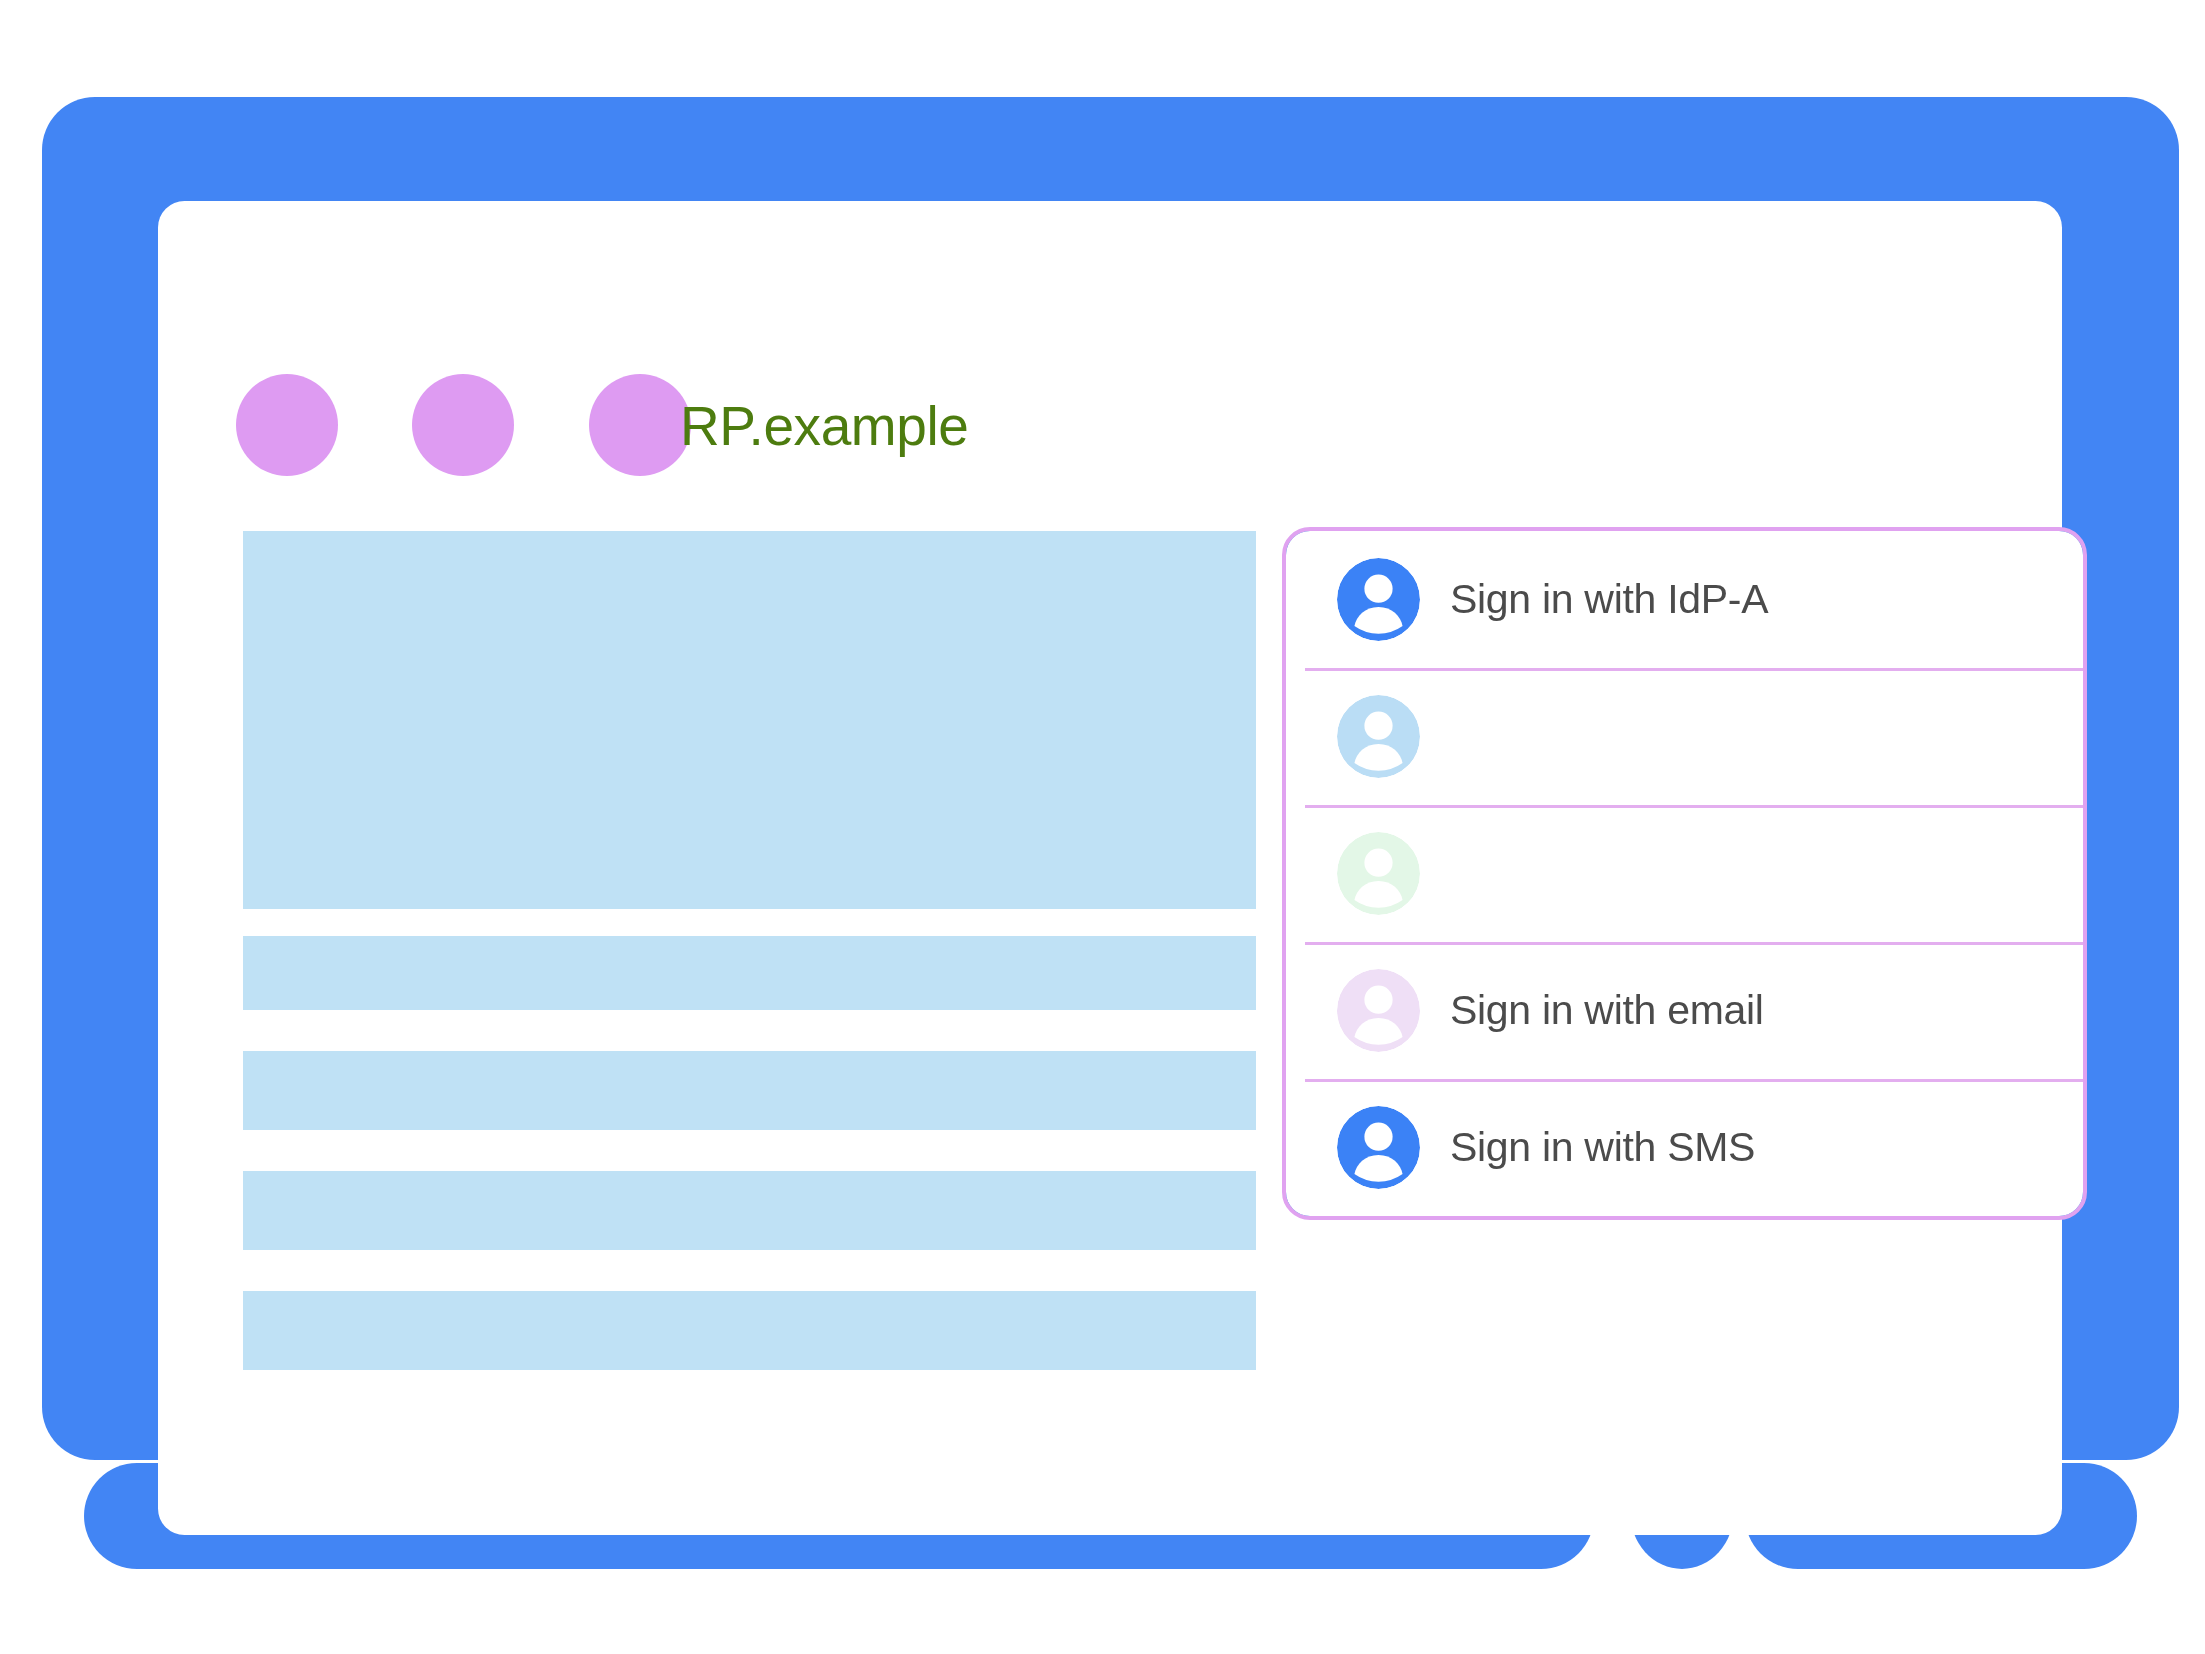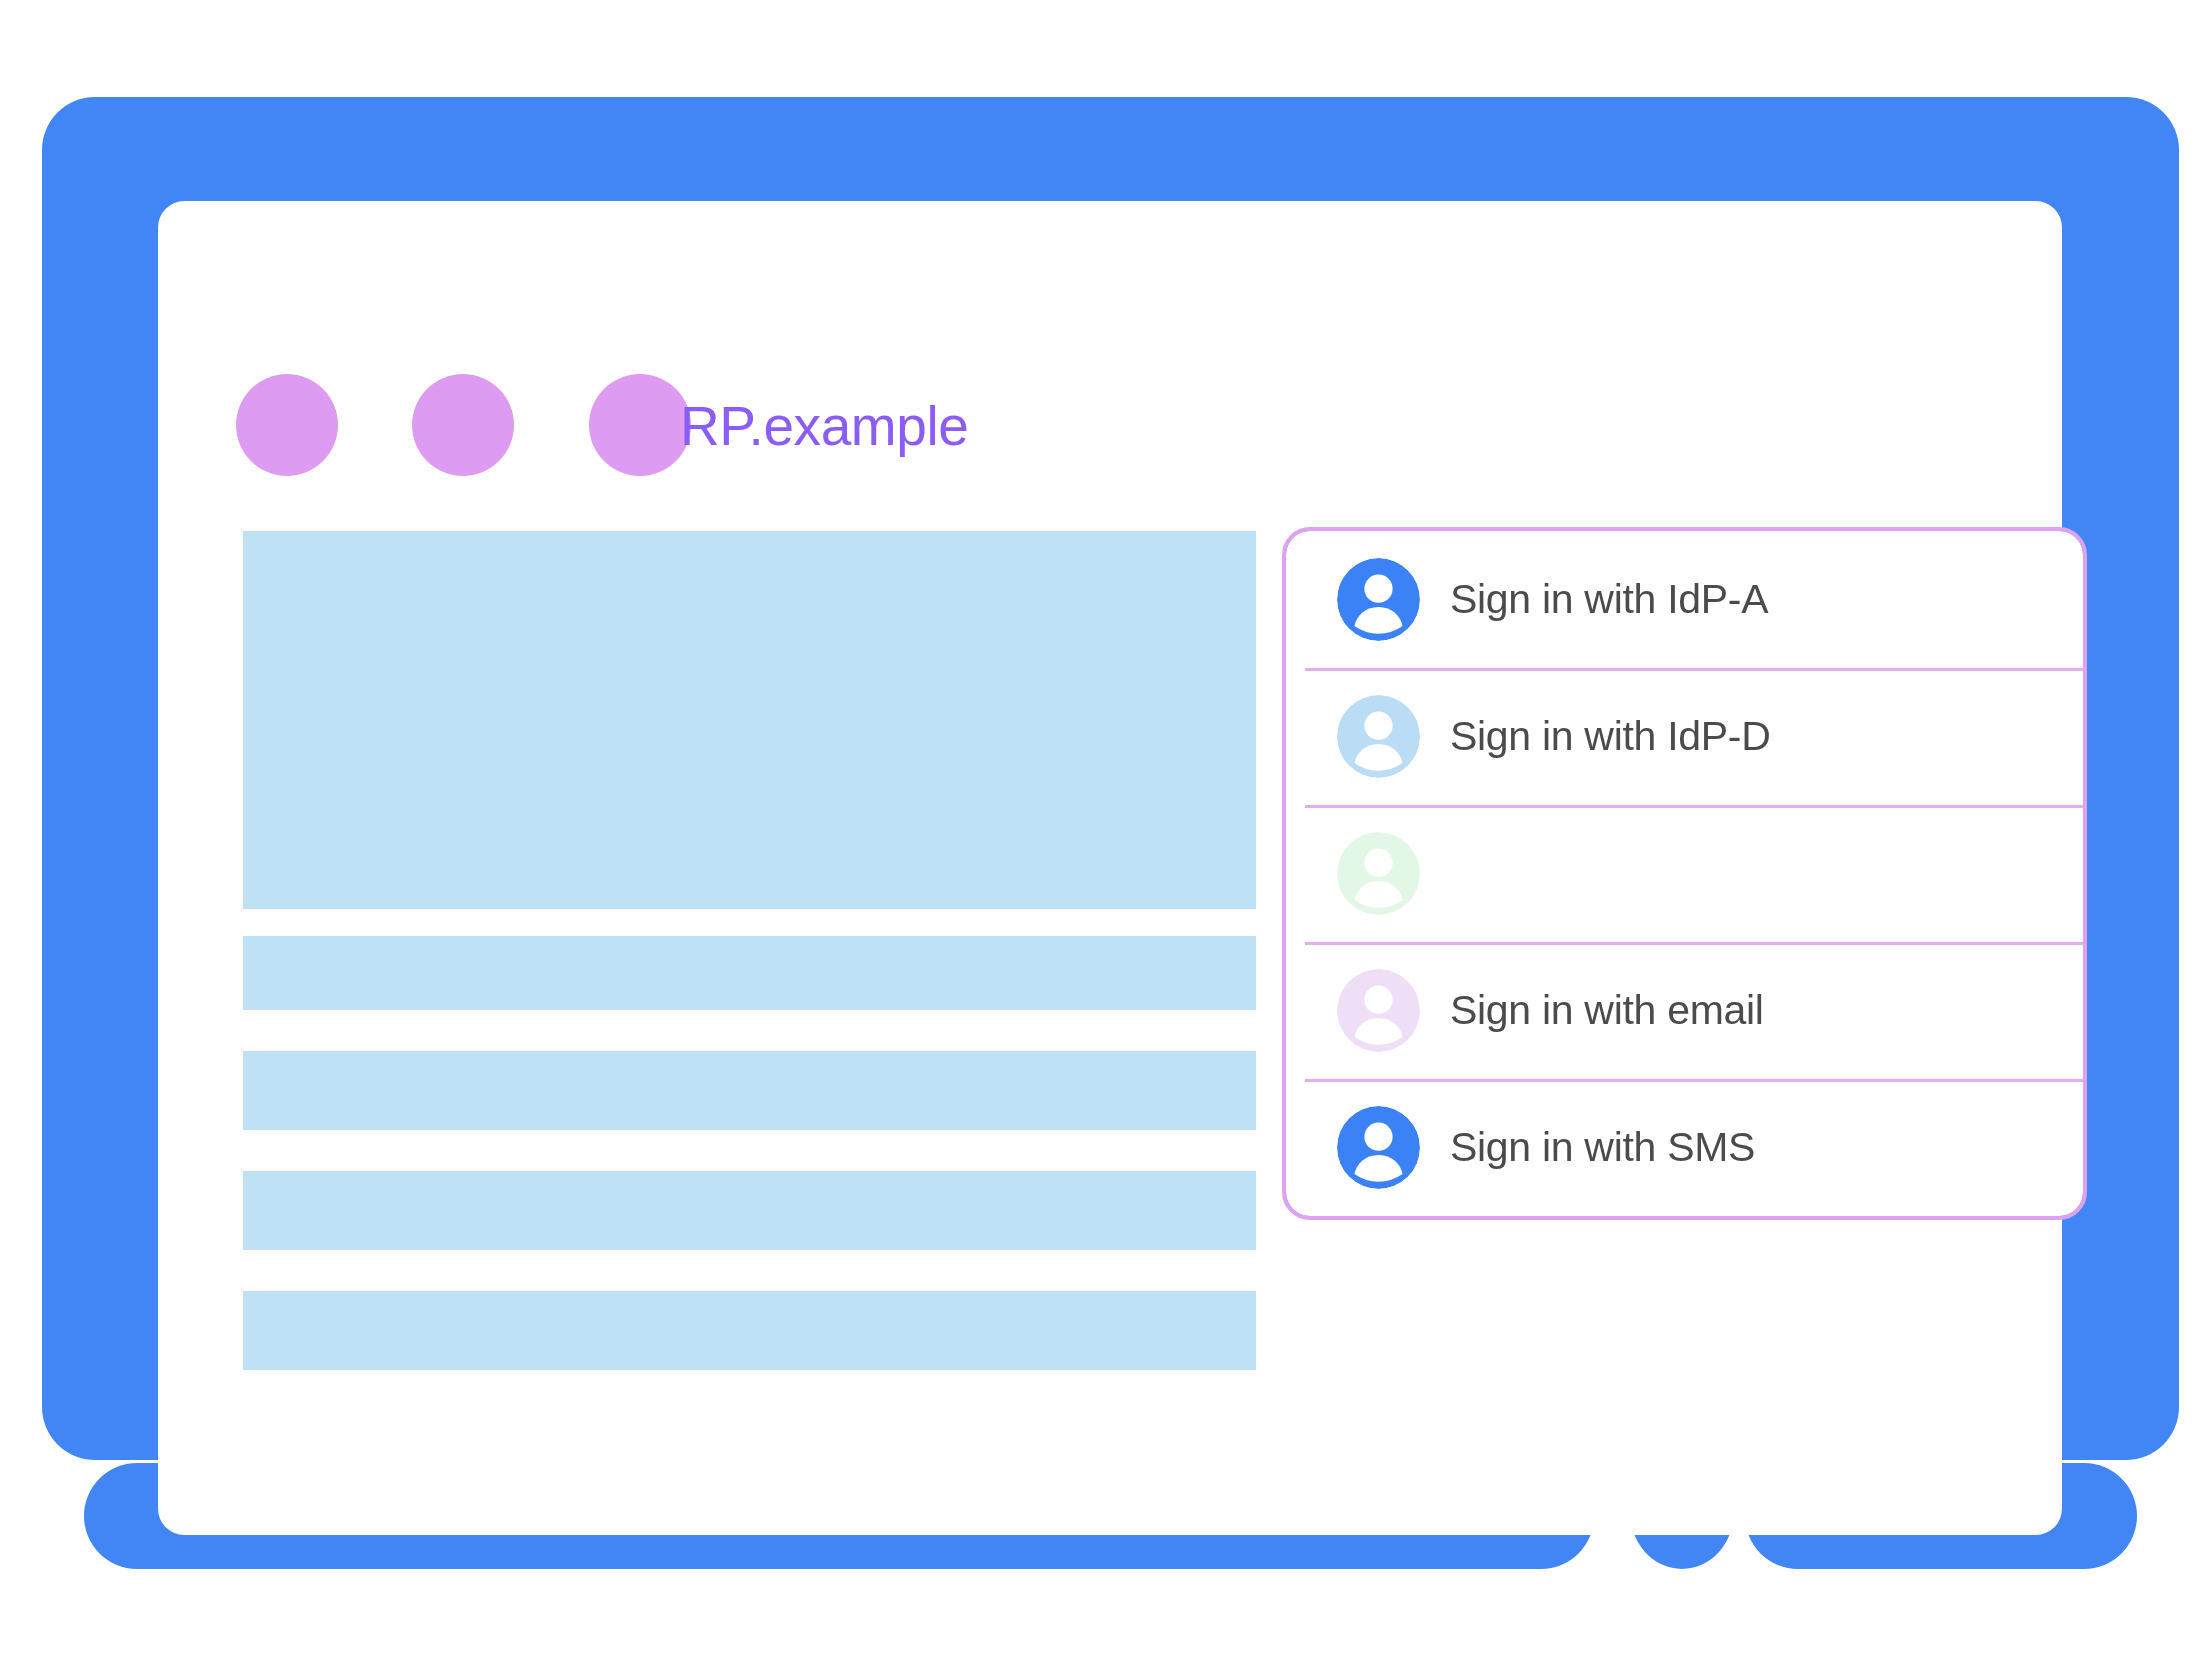--- a/index.html
+++ b/index.html
@@ -94,21 +94,21 @@
   .window-dot.d1 { left: 78px; }
   .window-dot.d2 { left: 254px; }
   .window-dot.d3 { left: 431px; }
 
   .window-title {
     position: absolute;
     left: 522px;
     top: 187px;
     font-size: 55px;
     line-height: 76px;
-    color: #8b5cf6;
+    color: #4d7c0f;
     white-space: nowrap;
     letter-spacing: -0.4px;
   }
 
   
   .content-col {
     position: absolute;
     left: 85px;
     top: 330px;
     width: 1013px;
@@ -216,21 +216,20 @@
             <span class="signin-label">Sign in with IdP-A</span>
           </div>
           <div class="signin-row">
             <span class="avatar">
               <svg viewBox="0 0 100 100" xmlns="http://www.w3.org/2000/svg">
                 <circle cx="50" cy="50" r="50" fill="#BADDF5"></circle>
                 <circle cx="50" cy="37" r="17" fill="#ffffff"></circle>
                 <path d="M50 59c-16 0-27 11-29 23a50 50 0 0 0 58 0c-2-12-13-23-29-23z" fill="#ffffff"></path>
               </svg>
             </span>
-            <span class="signin-label">Sign in with IdP-D</span>
           </div>
           <div class="signin-row">
             <span class="avatar">
               <svg viewBox="0 0 100 100" xmlns="http://www.w3.org/2000/svg">
                 <circle cx="50" cy="50" r="50" fill="#E3F7E7"></circle>
                 <circle cx="50" cy="37" r="17" fill="#ffffff"></circle>
                 <path d="M50 59c-16 0-27 11-29 23a50 50 0 0 0 58 0c-2-12-13-23-29-23z" fill="#ffffff"></path>
               </svg>
             </span>
           </div>

